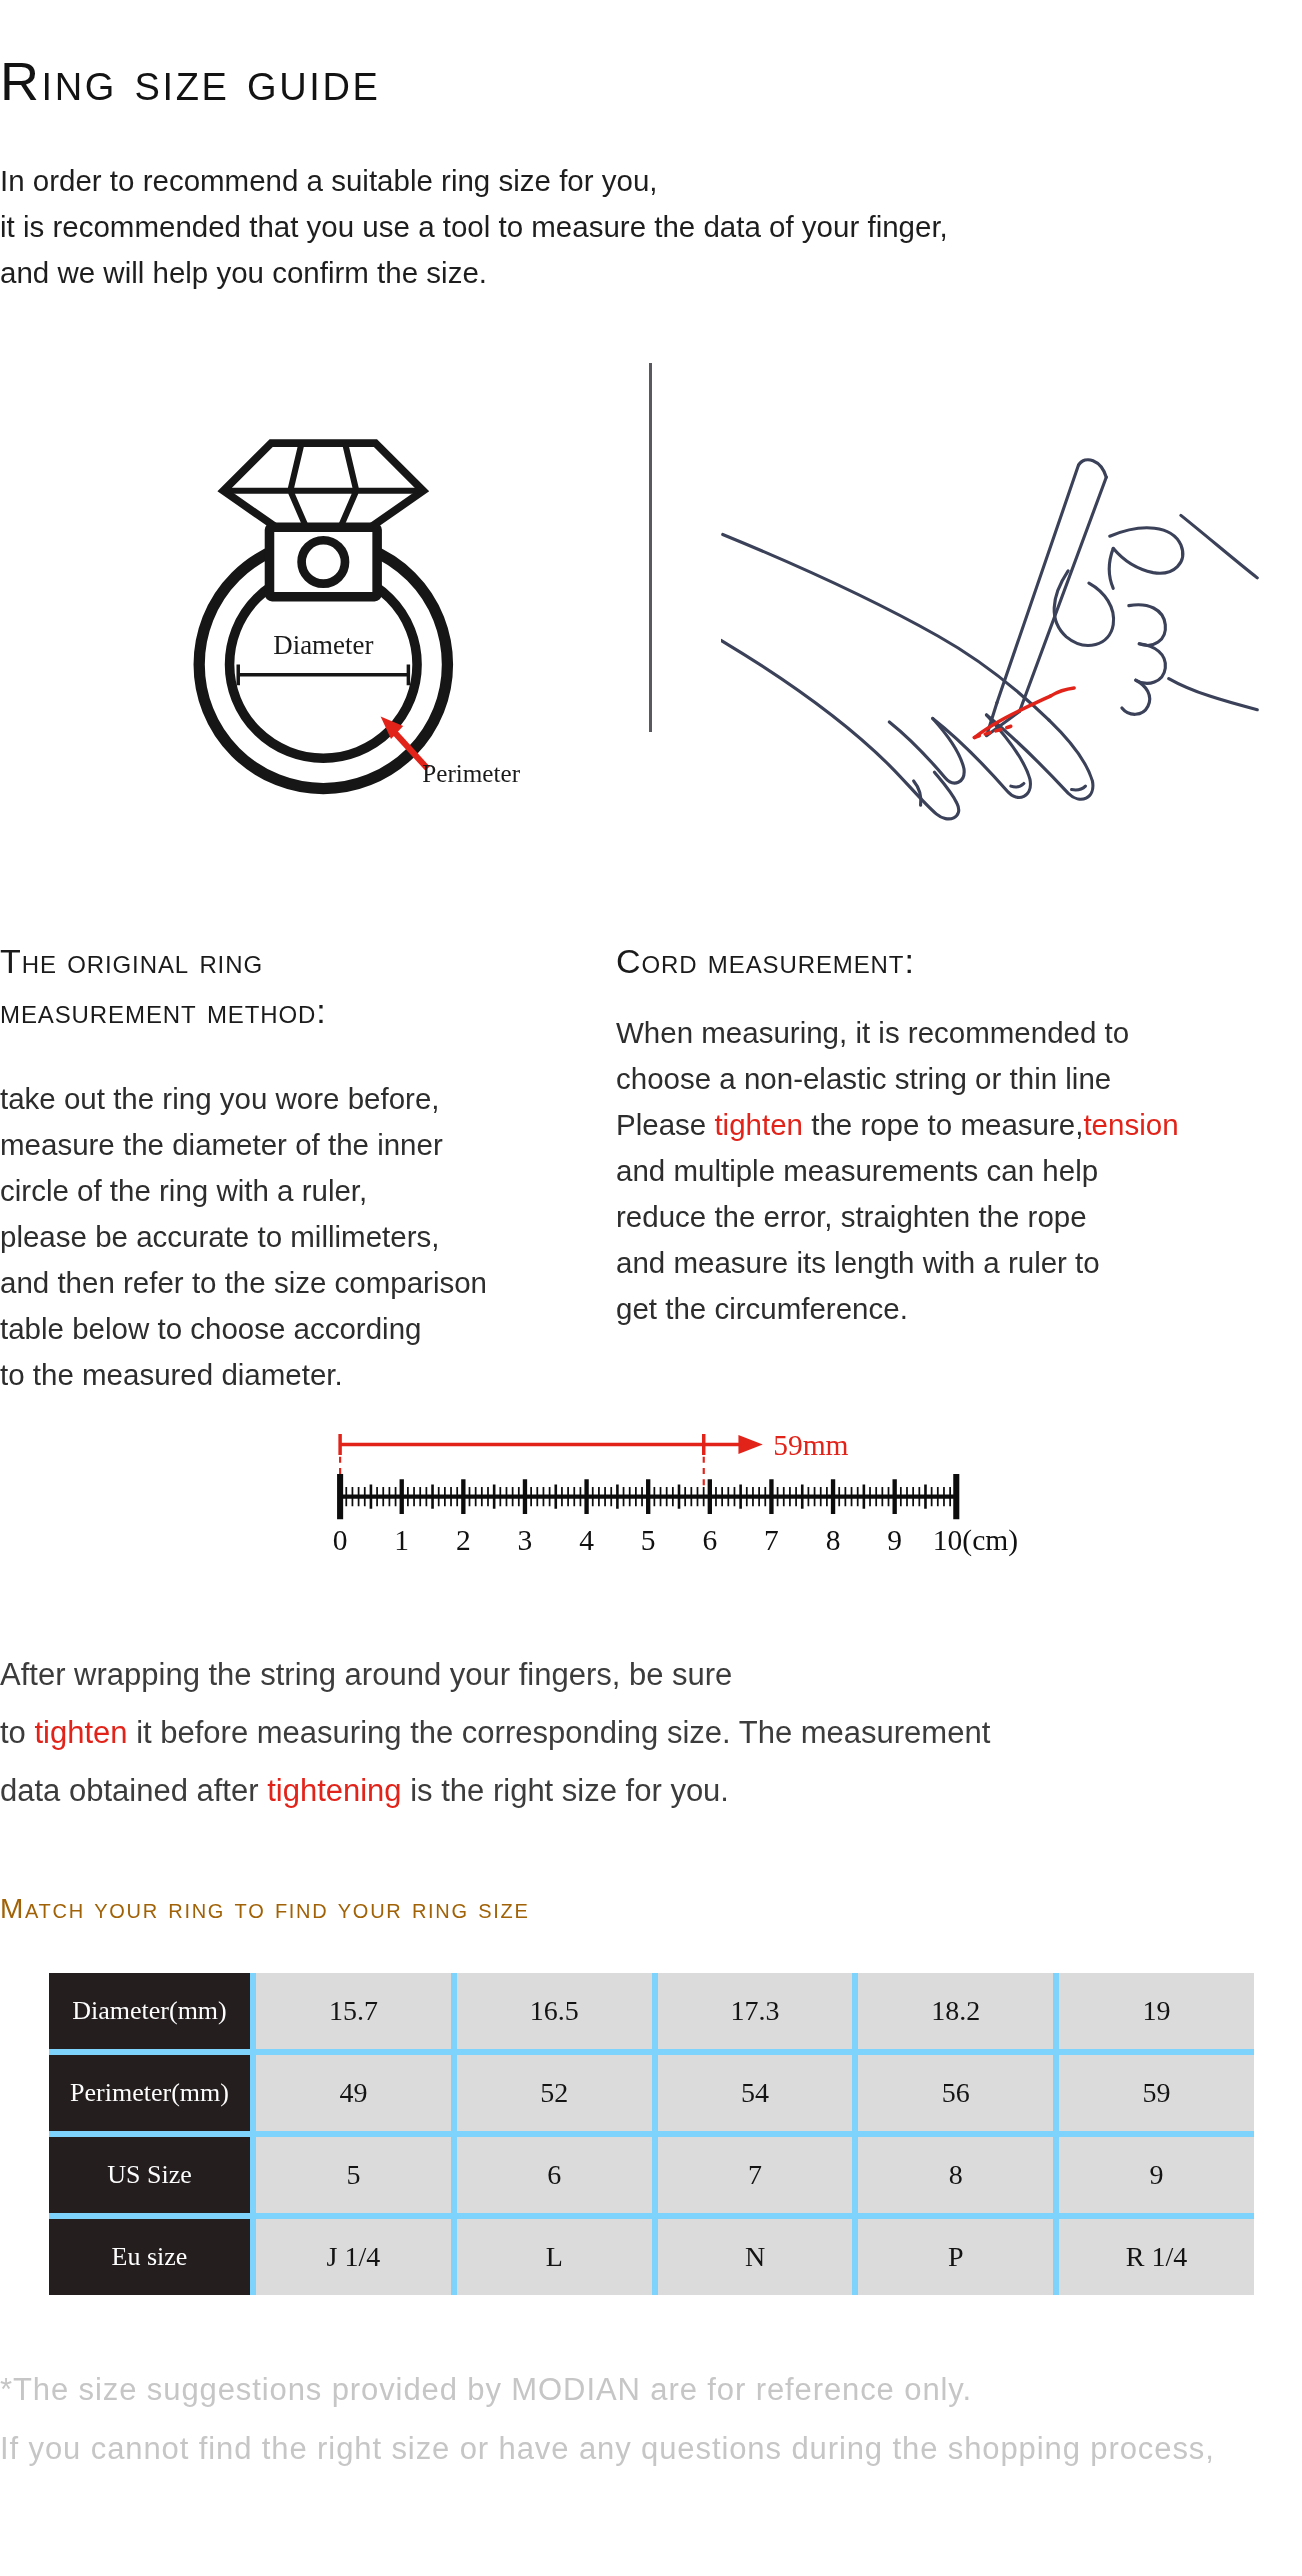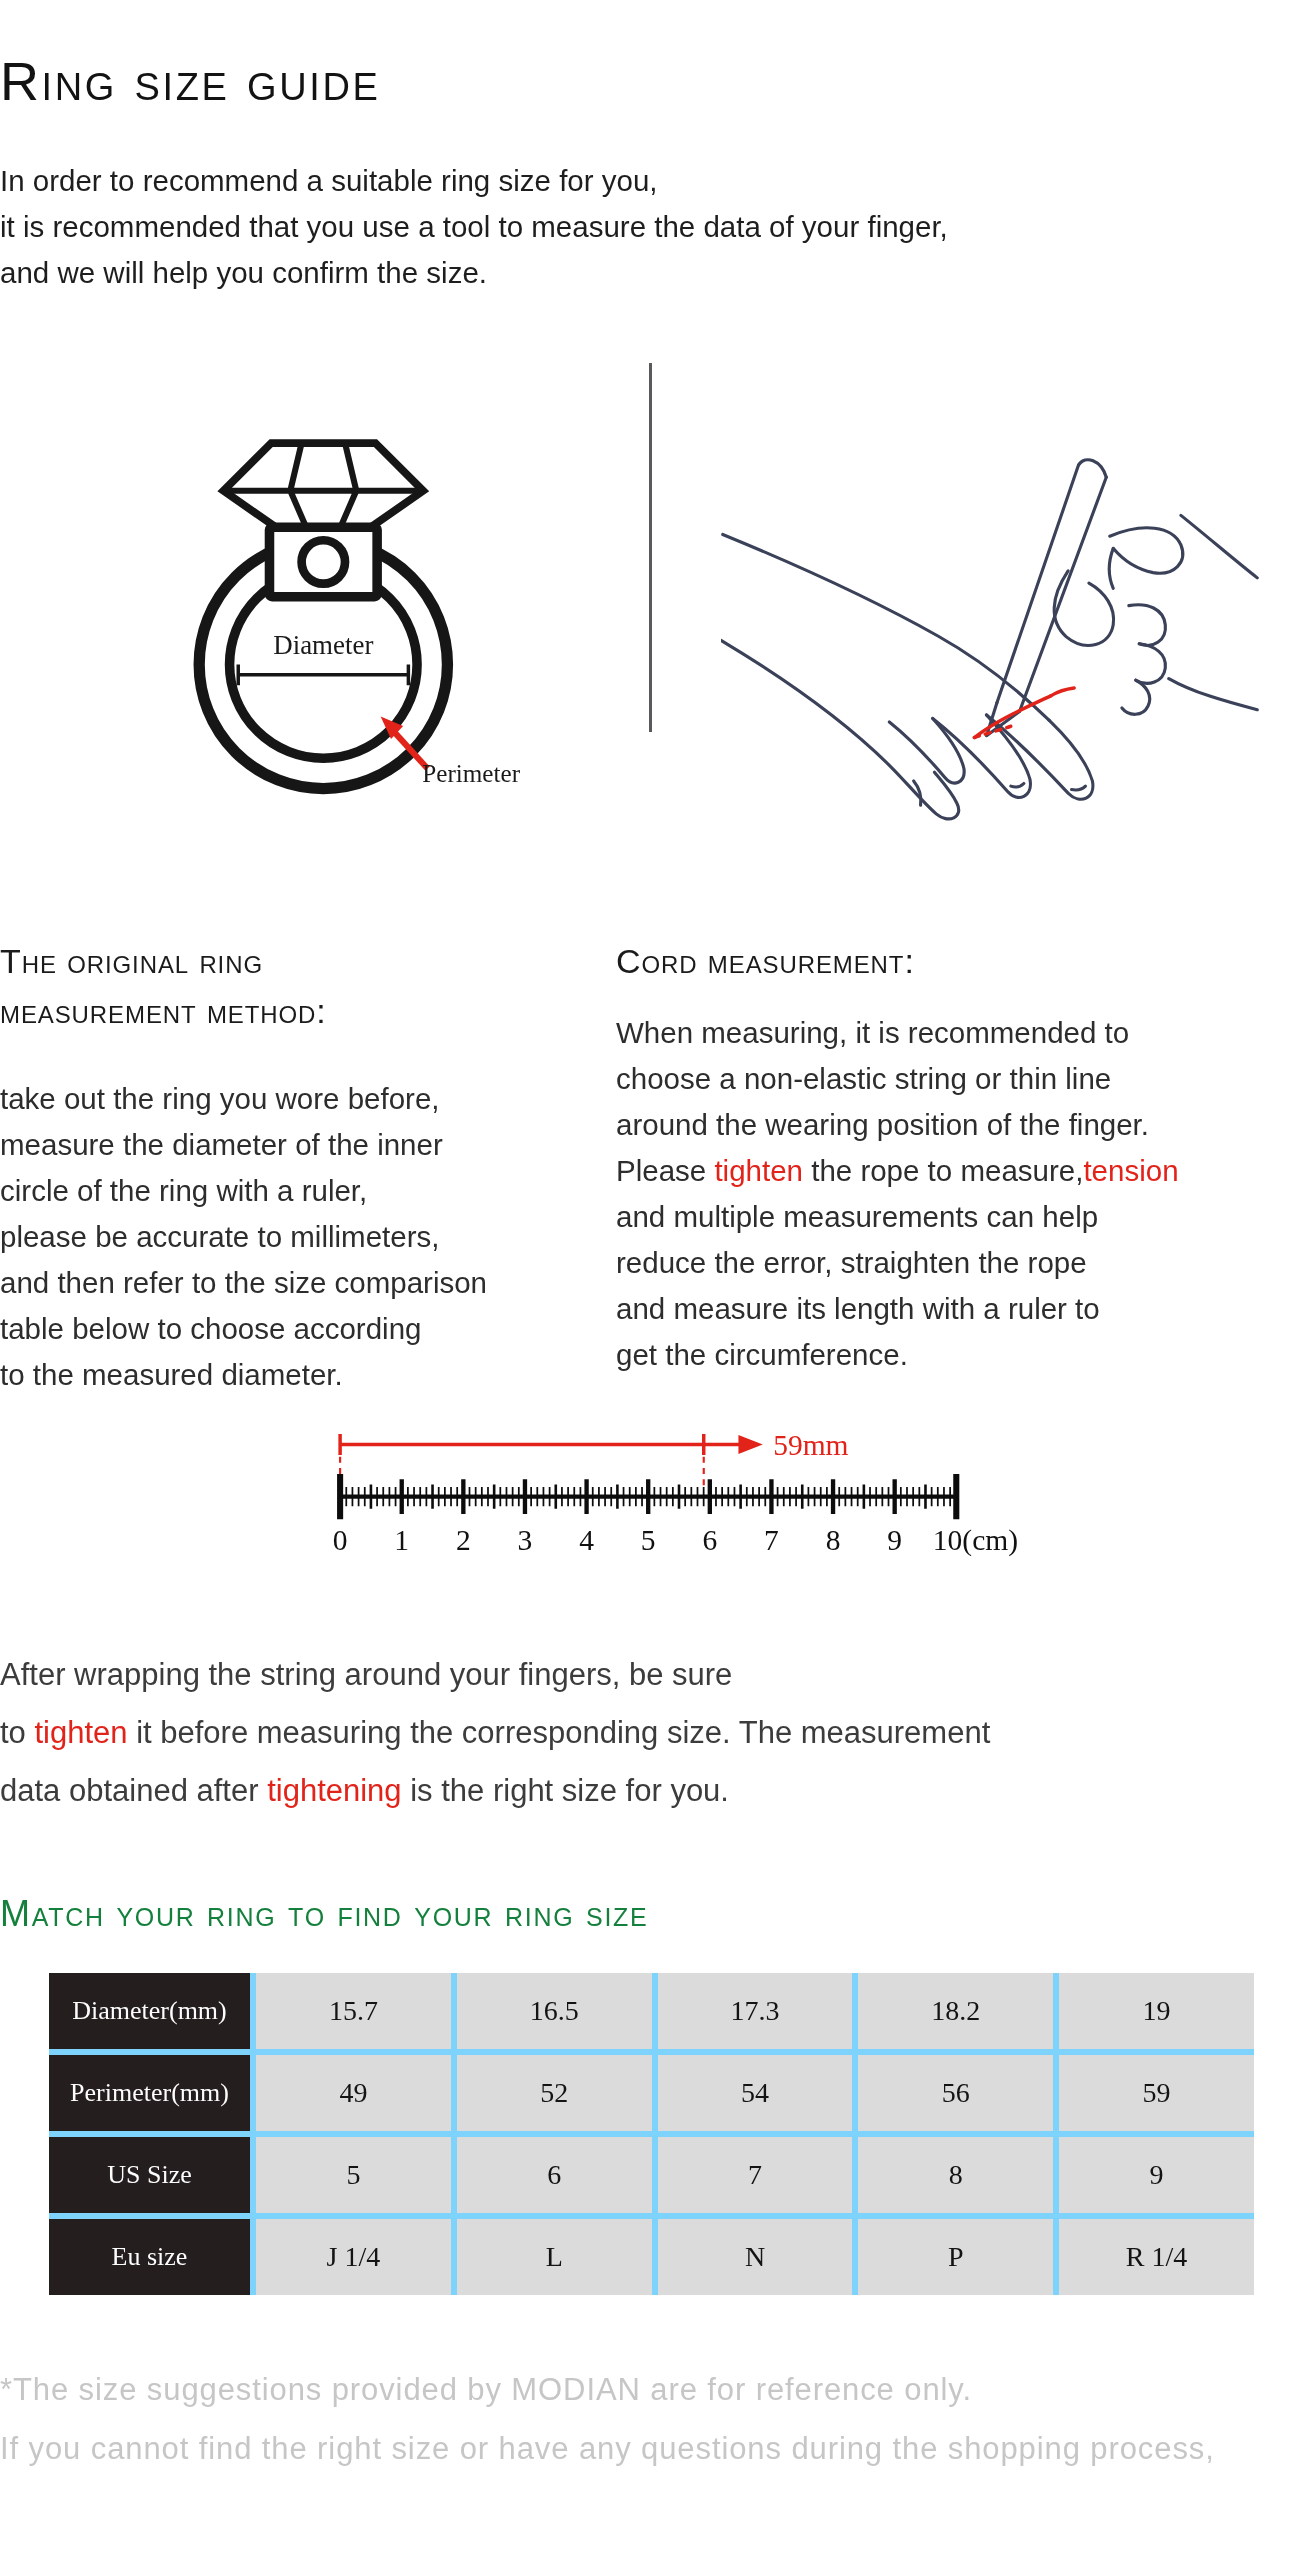--- a/index.html
+++ b/index.html
@@ -50,21 +50,21 @@
   .ruler-num{font-family:"Liberation Serif",serif;font-size:34px;fill:#111;}
   .ruler-measure{font-family:"Liberation Serif",serif;font-size:34px;fill:var(--accent-red);}
 
   
   .after-ruler{position:absolute;top:1646px;left:0;width:100%;}
   .after-ruler .line{font-size:31px;line-height:58px;color:#3c3c3c;}
 
   
   .table-heading{
     position:absolute;top:1893px;left:0;width:100%;
-    font-variant:small-caps;font-size:36px;letter-spacing:1.7px;color:#15803d;
+    font-variant:small-caps;font-size:28px;letter-spacing:1.7px;color:#a16207;
   }
   .size-table{
     position:absolute;left:49px;top:1973px;width:1205px;
     display:grid;grid-template-columns:201px repeat(5,1fr);
     gap:6px;background:#7dd3fc;
     font-family:"Liberation Serif",serif;
   }
   .size-table .cell{
     height:76px;display:flex;align-items:center;justify-content:center;
   }
@@ -168,21 +168,20 @@
       <div class="line">table below to choose according</div>
       <div class="line">to the measured diameter.</div>
     </div>
   </div>
 
   <div class="col col-right center">
     <div class="heading">Cord measurement:</div>
     <div class="body-lines">
       <div class="line"><span>When measuring, it is recommended to</span></div>
       <div class="line"><span>choose a non-elastic string or thin line</span></div>
-      <div class="line"><span>around the wearing position of the finger.</span></div>
       <div class="line"><span>Please </span><span class="red">tighten</span><span> the rope to measure,</span><span class="red">tension</span></div>
       <div class="line"><span>and multiple measurements can help</span></div>
       <div class="line"><span>reduce the error, straighten the rope</span></div>
       <div class="line"><span>and measure its length with a ruler to</span></div>
       <div class="line"><span>get the circumference.</span></div>
     </div>
   </div>
 
   <svg class="ruler-svg" width="729" height="148" viewBox="0 0 840 170">
     <g>

